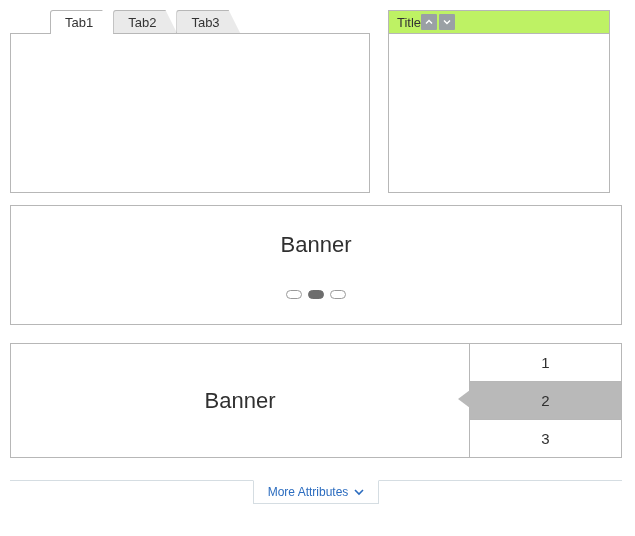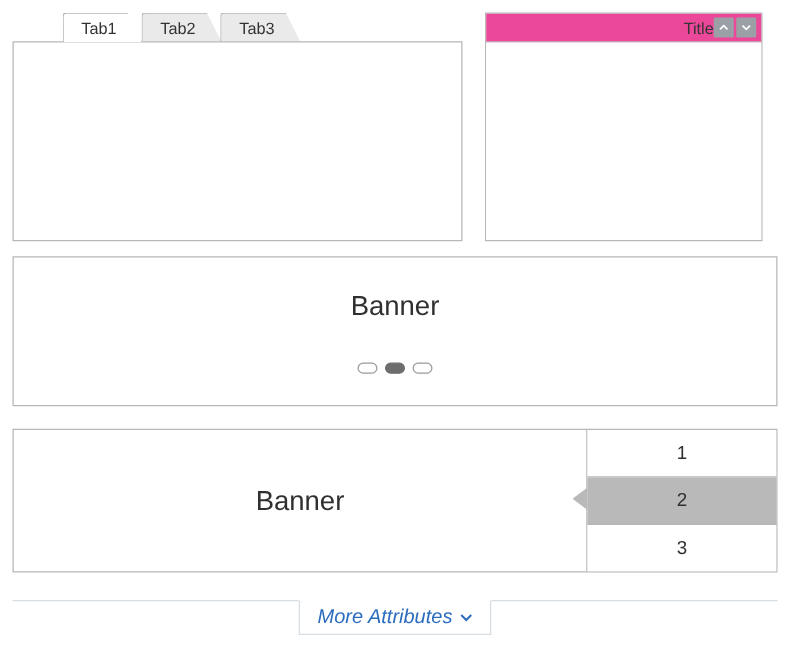--- a/index.html
+++ b/index.html
@@ -50,24 +50,24 @@
     z-index: 1;
   }
 
   .panel {
     width: 222px;
     border: 1px solid #b7b7b7;
   }
   .panel-header {
     display: flex;
     align-items: center;
-    justify-content: flex-end;
+    justify-content: flex-start;
     height: 23px;
     padding: 0 4px 0 8px;
-    background: #ec4899;
+    background: #bef264;
     border-bottom: 1px solid #b7b7b7;
   }
   .panel-title { color: #333; }
   .panel-btns { display: flex; gap: 2px; }
   .pbtn {
     width: 16px;
     height: 16px;
     background: #9aa0a5;
     display: flex;
     align-items: center;
@@ -158,25 +158,24 @@
   }
   .more-tab {
     display: inline-flex;
     align-items: center;
     gap: 6px;
     padding: 4px 14px;
     border: 1px solid #d5dde2;
     border-top: 1px solid #fff;
     background: #fff;
     color: #2b6cbf;
-    font-size: 16px;
+    font-size: 12px;
     cursor: pointer;
     position: relative;
     top: -1px;
-    font-style: italic;
   }
   .more-tab svg { display: block; }
 </style>
 </head>
 <body>
 
 <div class="top-row">
   <div class="tab-container">
     <div class="tab-strip">
       <div class="tab active">Tab1</div>

